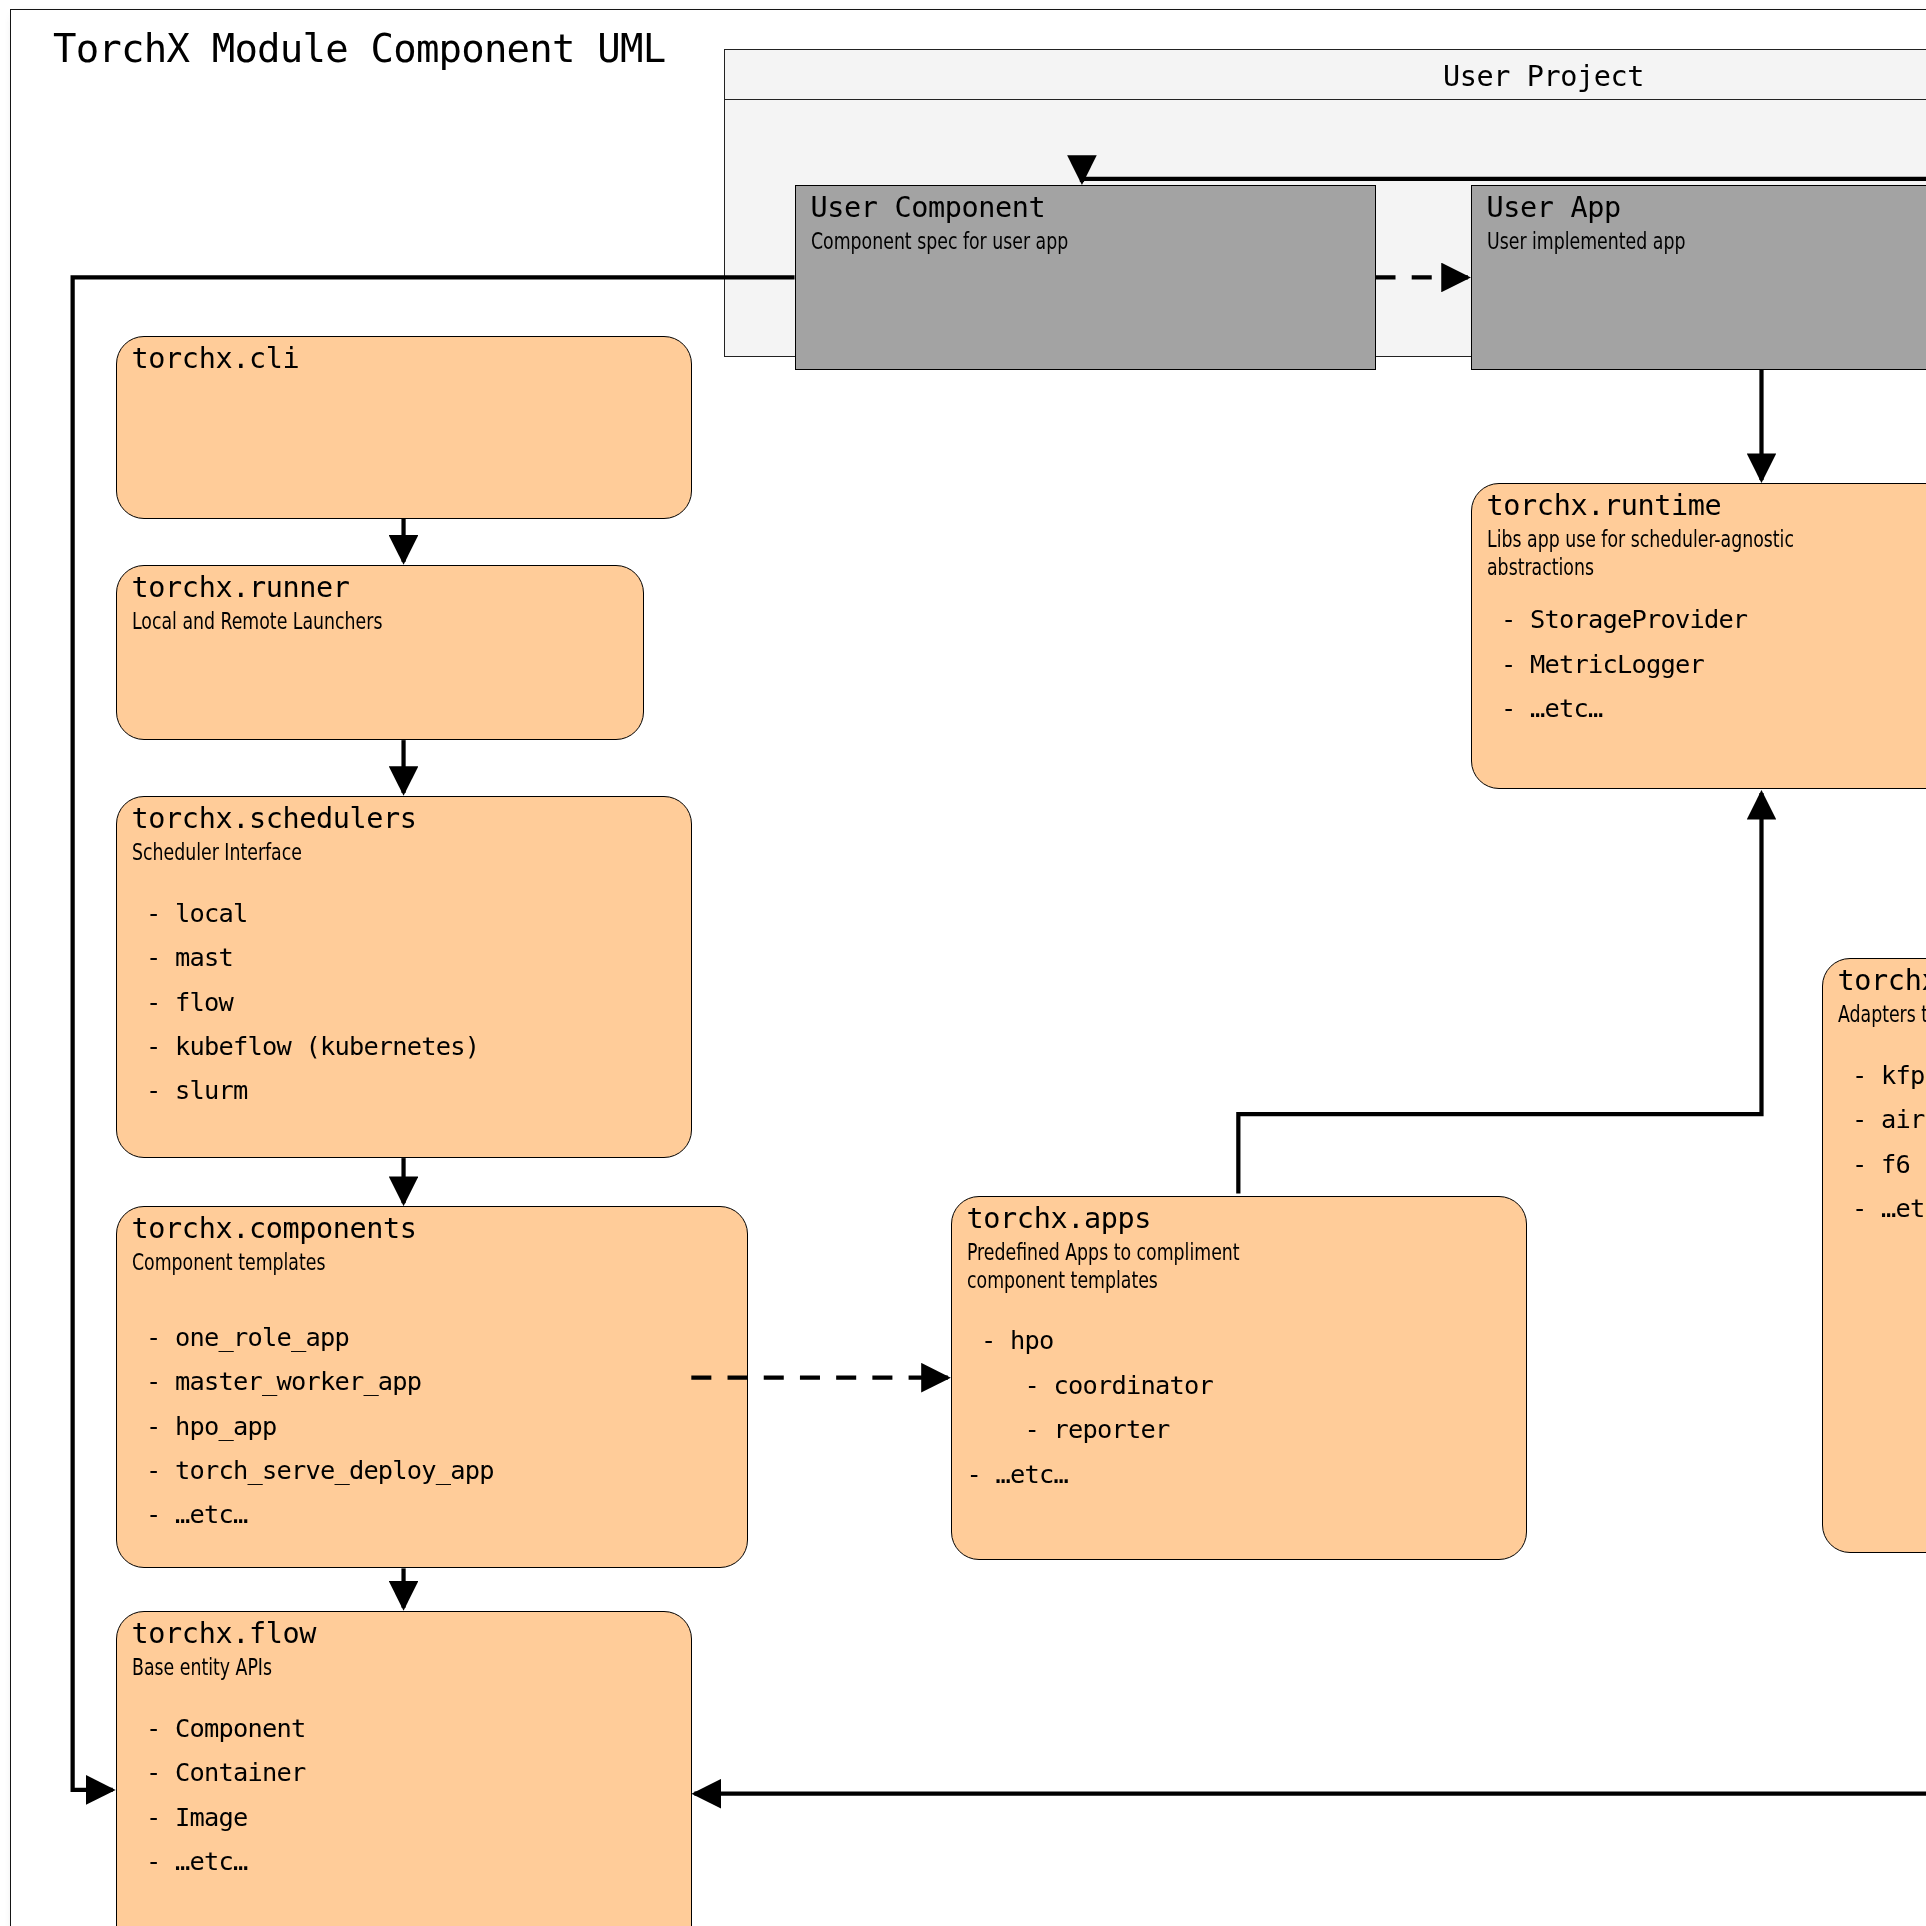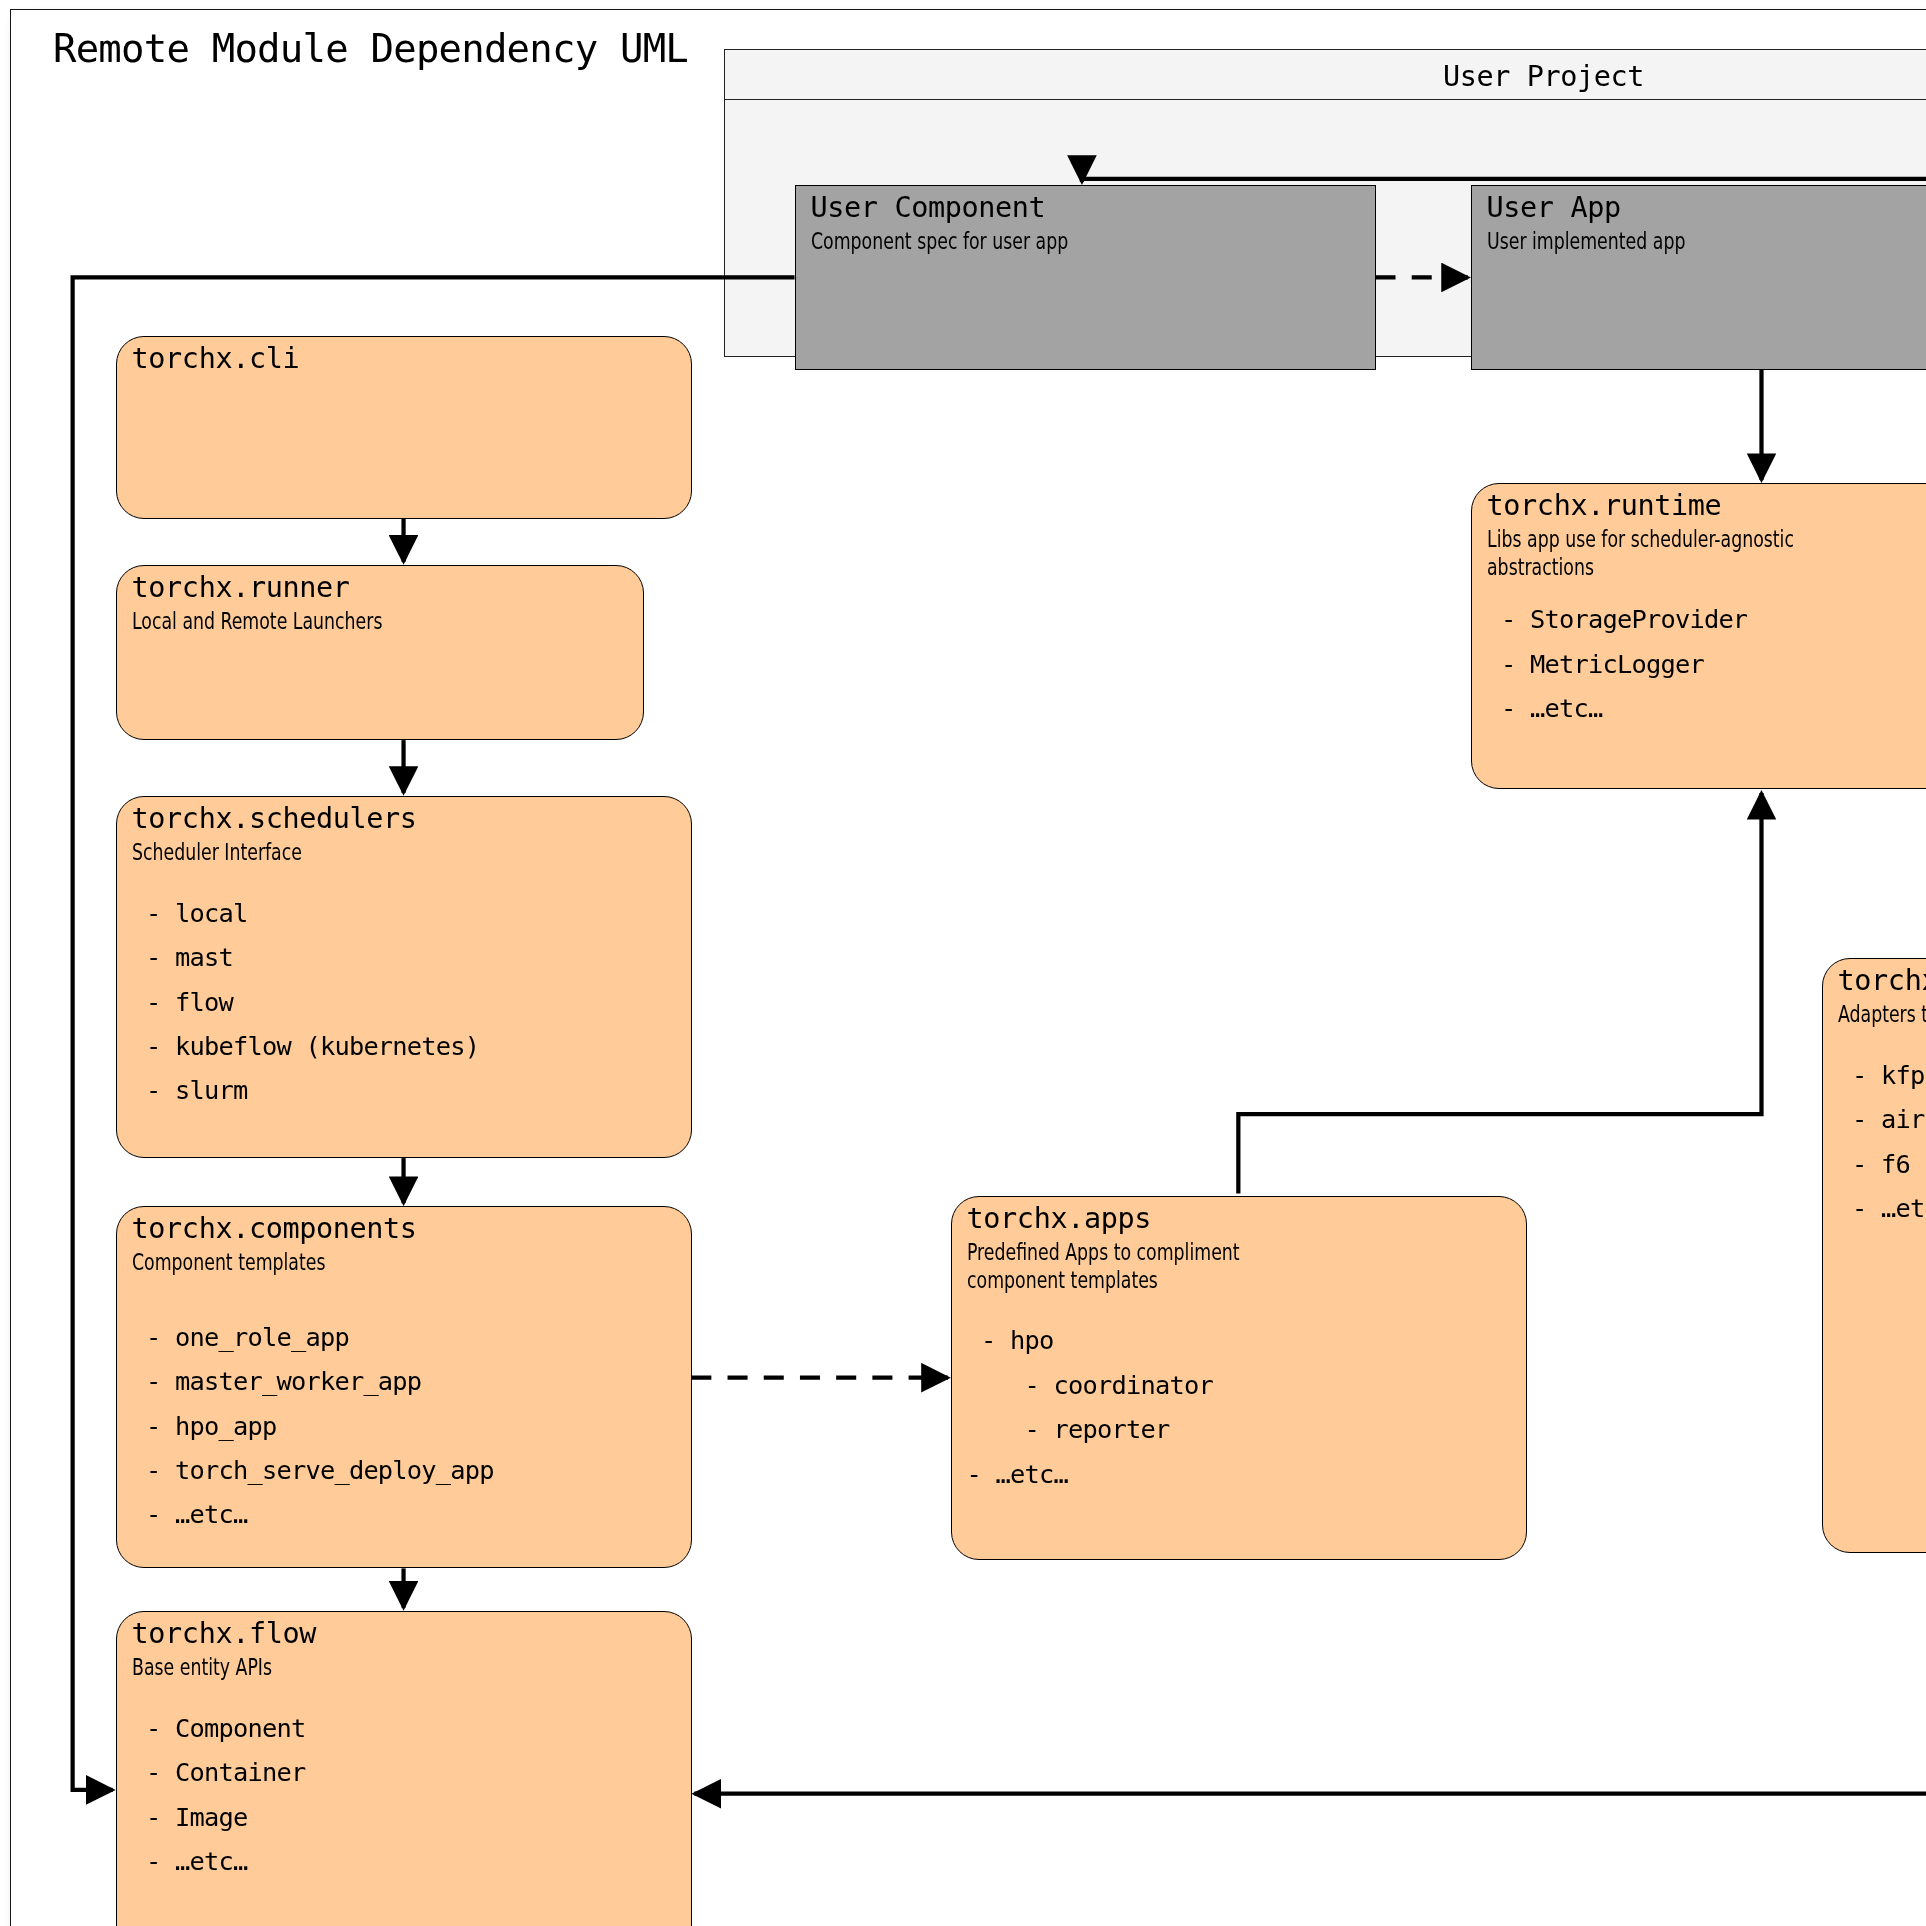--- a/index.html
+++ b/index.html
@@ -123,21 +123,21 @@
     height: 1978px;
     pointer-events: none;
   }
 </style>
 </head>
 <body>
 
 <div id="canvas-frame">
   <div id="diagram">
 
-    <div id="page-title">Remote Module Dependency UML</div>
+    <div id="page-title">TorchX Module Component UML</div>
 
     <div id="user-project" style="left:713px; top:39px; width:1639px; height:308px;">
       <div id="user-project-title">User Project</div>
       <div id="user-project-divider"></div>
     </div>
 
     <div class="node user" style="left:784px; top:175px; width:581px; height:185px;">
       <div class="node-pad">
         <div class="node-title">User Component</div>
         <div class="node-sub" style="margin-top:5.4px;">Component spec for user app</div>
@@ -169,21 +169,21 @@
         <div class="node-title">torchx.schedulers</div>
         <div class="node-sub" style="margin-top:5.4px;">Scheduler Interface</div>
         <div class="node-list" style="margin-top:24px;"> - local
  - mast
  - flow
  - kubeflow (kubernetes)
  - slurm</div>
       </div>
     </div>
 
-    <div class="node torchx" style="left:105px; top:1196px; width:576px; height:362px;">
+    <div class="node torchx" style="left:105px; top:1196px; width:632px; height:362px;">
       <div class="node-pad">
         <div class="node-title">torchx.components</div>
         <div class="node-sub" style="margin-top:5.4px;">Component templates</div>
         <div class="node-list" style="margin-top:38px;"> - one_role_app
  - master_worker_app
  - hpo_app
  - torch_serve_deploy_app
  - …etc…</div>
       </div>
     </div>

